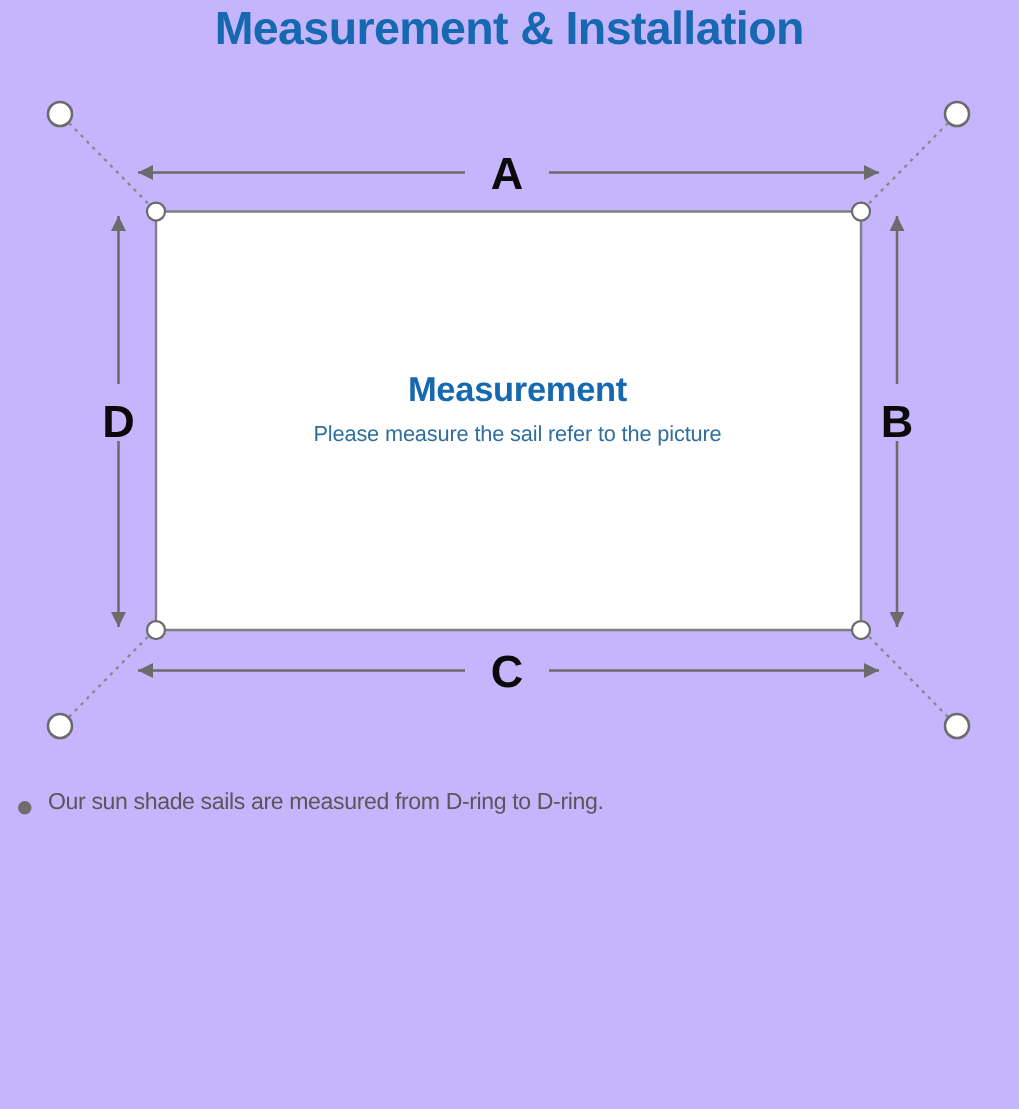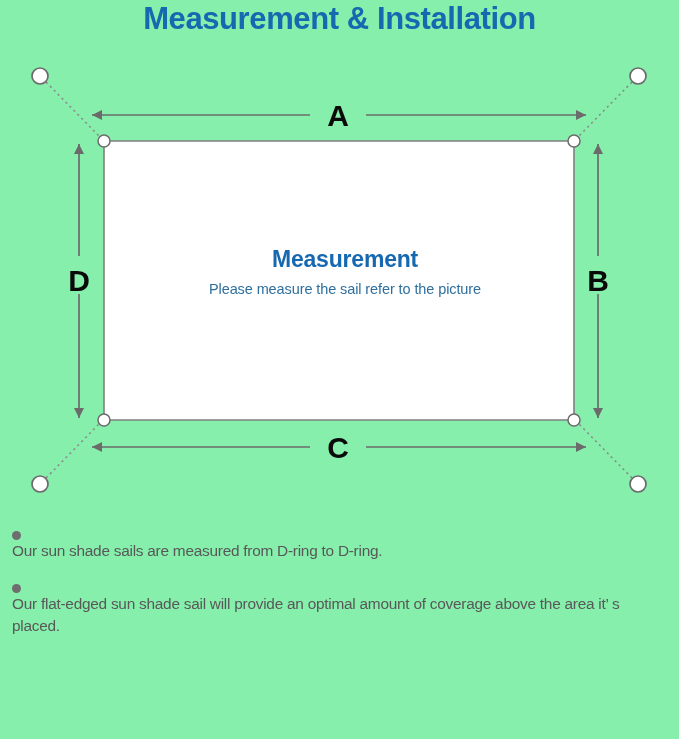--- a/index.html
+++ b/index.html
@@ -13,21 +13,21 @@
     position: relative;
     overflow: hidden;
     font-family: "Liberation Sans", sans-serif;
     -webkit-font-smoothing: antialiased;
   }
 
   #page {
     position: relative;
     width: 679px;
     height: 739px;
-    background: #86efac;
+    background: #c4b5fd;
   }
 
   
   .title {
     position: absolute;
     left: 0;
     top: 0;
     width: 679px;
     height: 40px;
     line-height: 38px;
@@ -75,24 +75,23 @@
   
   .notes {
     position: absolute;
     left: 0;
     top: 524px;
     width: 679px;
   }
   .note {
     position: relative;
     display: flex;
-    align-items: flex-start;
+    align-items: center;
     padding: 0 14px 0 12px;
     margin-bottom: 15px;
-    flex-direction: column;
   }
   .note-bullet {
     flex: 0 0 auto;
     width: 9px;
     height: 9px;
     border-radius: 50%;
     background: #6e6e6e;
     margin-top: 7px;
     margin-right: 11px;
   }
@@ -173,19 +172,15 @@
       <text class="sail-title" x="345" y="215" text-anchor="middle">Measurement</text>
       <text class="sail-sub" x="345" y="242" text-anchor="middle">Please measure the sail refer to the picture</text>
     </svg>
   </div>
 
   <div class="notes">
     <div class="note">
       <span class="note-bullet"></span>
       <span class="note-text">Our sun shade sails are measured from D-ring to D-ring.</span>
     </div>
-    <div class="note">
-      <span class="note-bullet"></span>
-      <span class="note-text">Our flat-edged sun shade sail will provide an optimal amount of coverage above the area it’ s placed.</span>
-    </div>
   </div>
 
 </div>
 
 </body></html>

